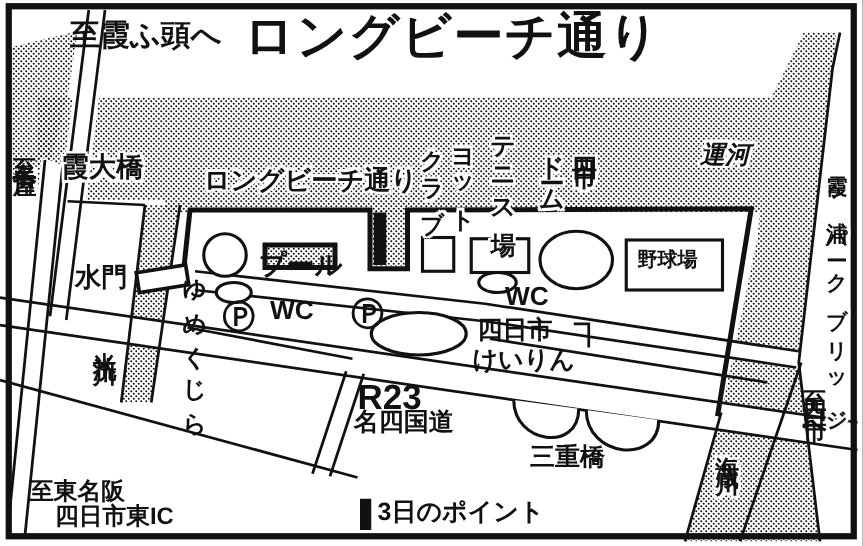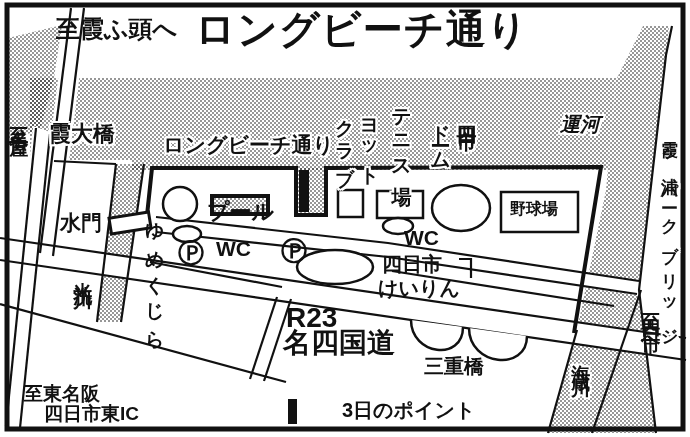--- a/index.html
+++ b/index.html
@@ -127,23 +127,23 @@
   <div class="lbl" style="left:281px;top:238px;font-size:26px;line-height:1;">Ⓟ</div>
   <div class="lbl" style="left:216px;top:238px;font-size:21px;">WC</div>
   <div class="lbl" style="left:404px;top:227px;font-size:21px;">WC</div>
 
   <div class="lbl v" style="left:70px;top:266px;font-size:19px;letter-spacing:4px;">米洗川</div>
 
   <div class="lbl" style="left:378px;top:278px;font-size:20px;">けいりん</div>
   <div class="lbl" style="left:382px;top:254px;font-size:20px;">四日市</div>
 
   <div class="lbl" style="left:286px;top:303px;font-size:28px;">R23</div>
-  <div class="lbl" style="left:283px;top:328px;font-size:28px;">名四国道</div>
+  <div class="lbl" style="left:283px;top:328px;font-size:20px;">名四国道</div>
 
   <div class="lbl" style="left:424px;top:356px;font-size:20px;">三重橋</div>
   <div class="lbl v halo" style="left:568px;top:350px;font-size:19px;letter-spacing:6px;">海蔵川</div>
   <div class="lbl v" style="left:638px;top:298px;font-size:19px;letter-spacing:7px;">至四日市へ</div>
 
   <div class="lbl" style="left:24px;top:384px;font-size:19px;">至東名阪</div>
   <div class="lbl" style="left:44px;top:404px;font-size:19px;">四日市東IC</div>
 
-  <div class="lbl" style="left:302px;top:400px;font-size:20px;margin-left:40px;">3日のポイント</div>
+  <div class="lbl" style="left:302px;top:400px;font-size:20px;">3日のポイント</div>
 </div>
 
 </body></html>

